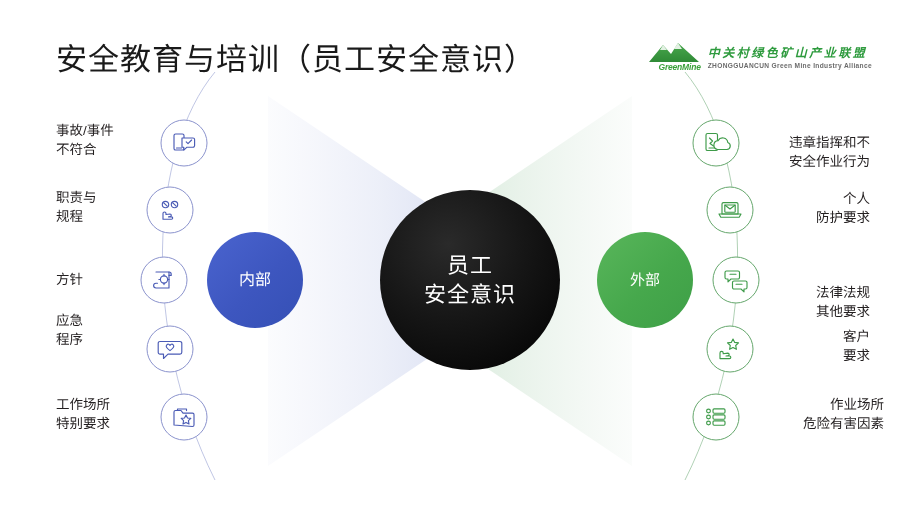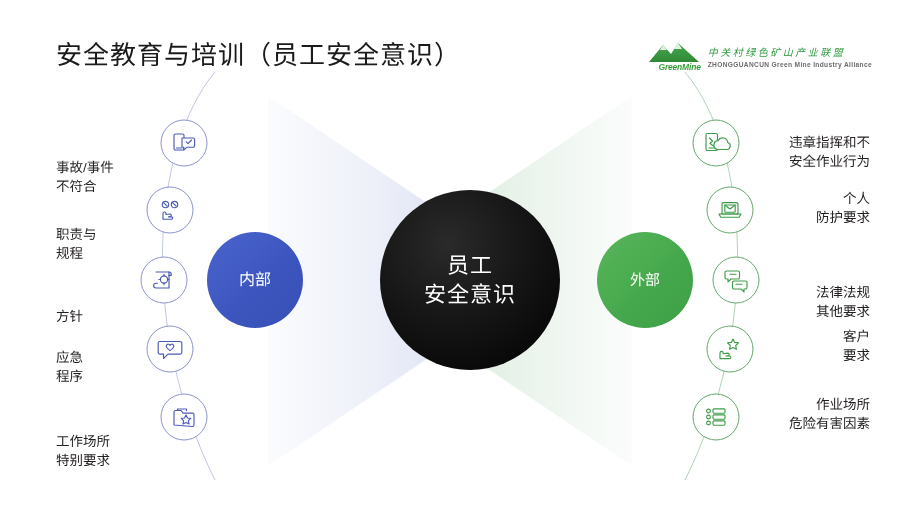--- a/index.html
+++ b/index.html
@@ -26,21 +26,21 @@
     width: 900px;
     height: 506px;
     pointer-events: none;
   }
 
   
   #page-title {
     position: absolute;
     left: 56px;
     top: 34px;
-    font-size: 26px;
+    font-size: 31px;
     font-weight: 400;
     color: #1a1a1a;
     letter-spacing: 1px;
     white-space: nowrap;
   }
 
   #brand-logo {
     position: absolute;
     right: 28px;
     top: 40px;
@@ -64,22 +64,22 @@
     font-style: italic;
     color: #3aa03a;
     letter-spacing: -0.2px;
   }
   #brand-text {
     display: flex;
     flex-direction: column;
     gap: 2px;
   }
   #brand-cn {
-    font-size: 10px;
-    font-weight: normal;
+    font-size: 12px;
+    font-weight: bold;
     color: #2e9b3e;
     letter-spacing: 2.5px;
     font-style: italic;
   }
   #brand-en {
     font-size: 6.6px;
     font-weight: bold;
     color: #6b6b6b;
     letter-spacing: 0.35px;
     white-space: nowrap;
@@ -132,21 +132,21 @@
   .node-circle-bg { fill: #ffffff; }
 
   
   .node-label {
     position: absolute;
     font-size: 13.5px;
     line-height: 1.42;
     color: #231f20;
     white-space: pre-line;
   }
-  .node-label.left  { text-align: left; margin-top: 37px; }
+  .node-label.left  { text-align: left; }
   .node-label.right { text-align: right; }
 </style>
 </head>
 <body>
 
 <div id="slide">
 
   <svg id="bg-layer" viewBox="0 0 900 506" xmlns="http://www.w3.org/2000/svg">
     <defs>
       <linearGradient id="gradLeftFunnel" x1="0" y1="0" x2="1" y2="0">
@@ -323,16 +323,16 @@
 特别要求</div>
 
   <div class="node-label right" style="right:30px; top:121px;margin-top:12px;">违章指挥和不
 安全作业行为</div>
   <div class="node-label right" style="right:30px; top:189px;">个人
 防护要求</div>
   <div class="node-label right" style="right:30px; top:259px;margin-top:24px;">法律法规
 其他要求</div>
   <div class="node-label right" style="right:30px; top:327px;">客户
 要求</div>
-  <div class="node-label right" style="right:30px; top:395px;margin-left:16px;">作业场所
+  <div class="node-label right" style="right:16px; top:395px;margin-left:16px;">作业场所
 危险有害因素</div>
 
 </div>
 
 </body></html>

